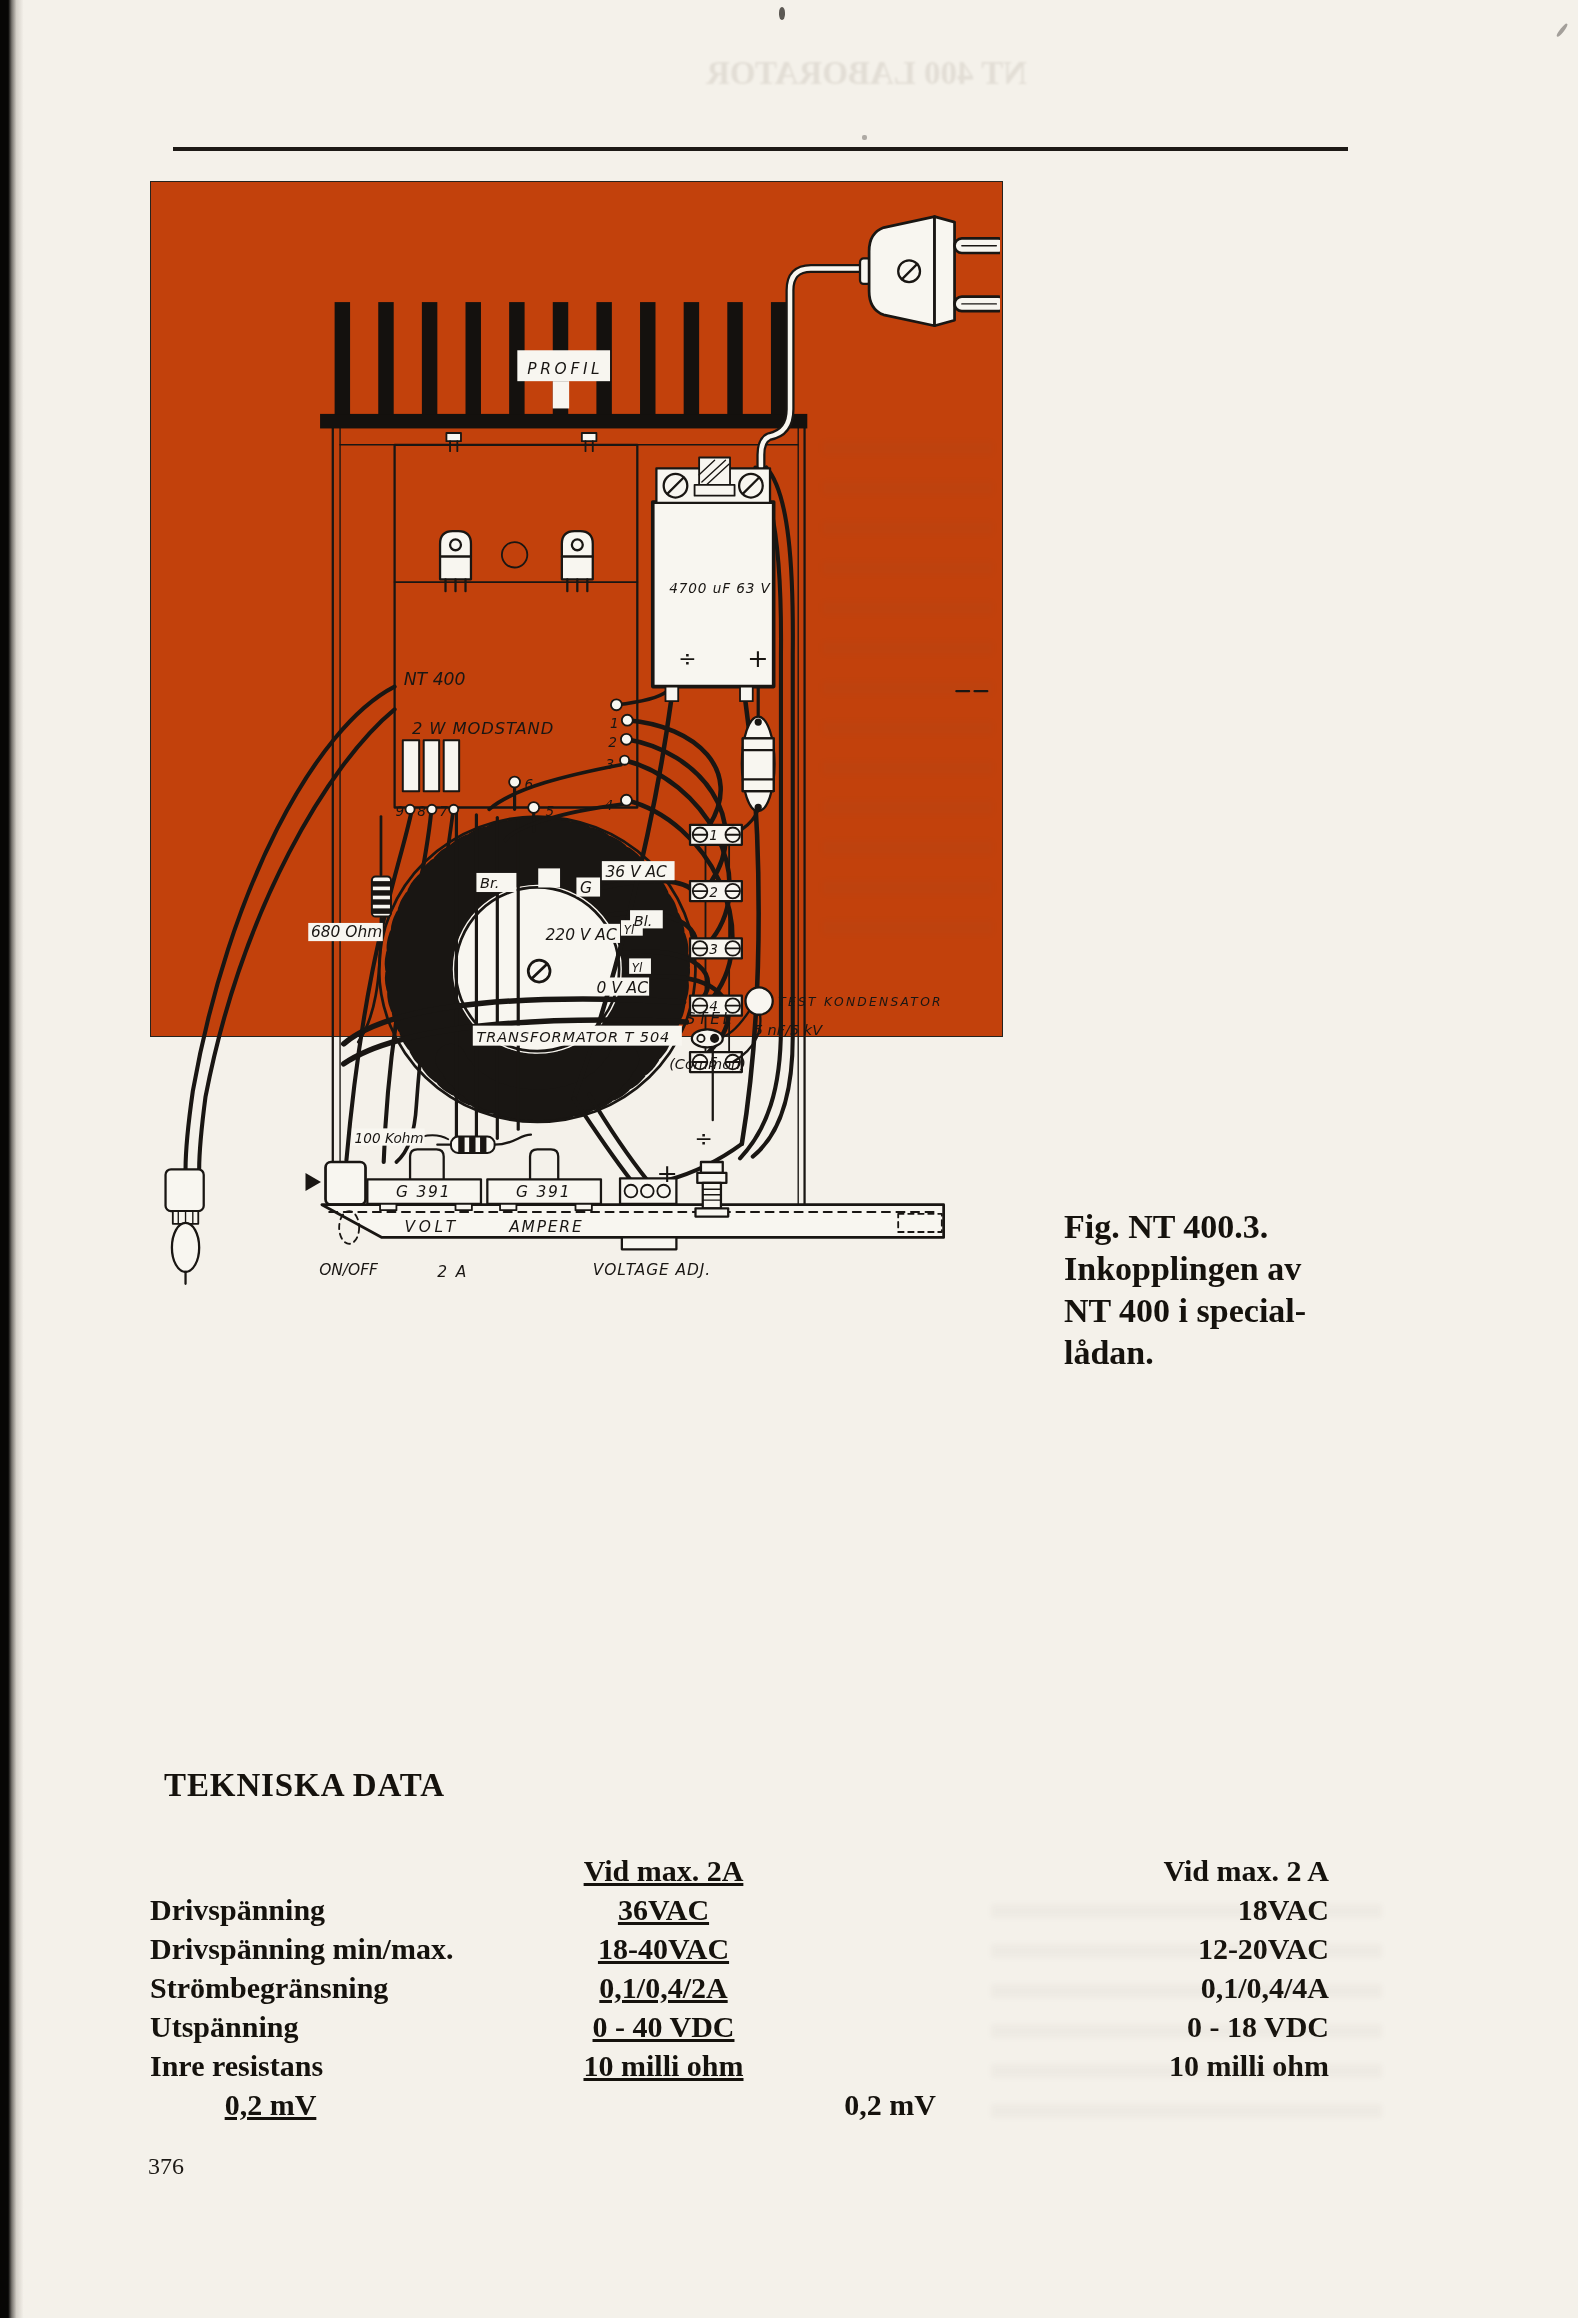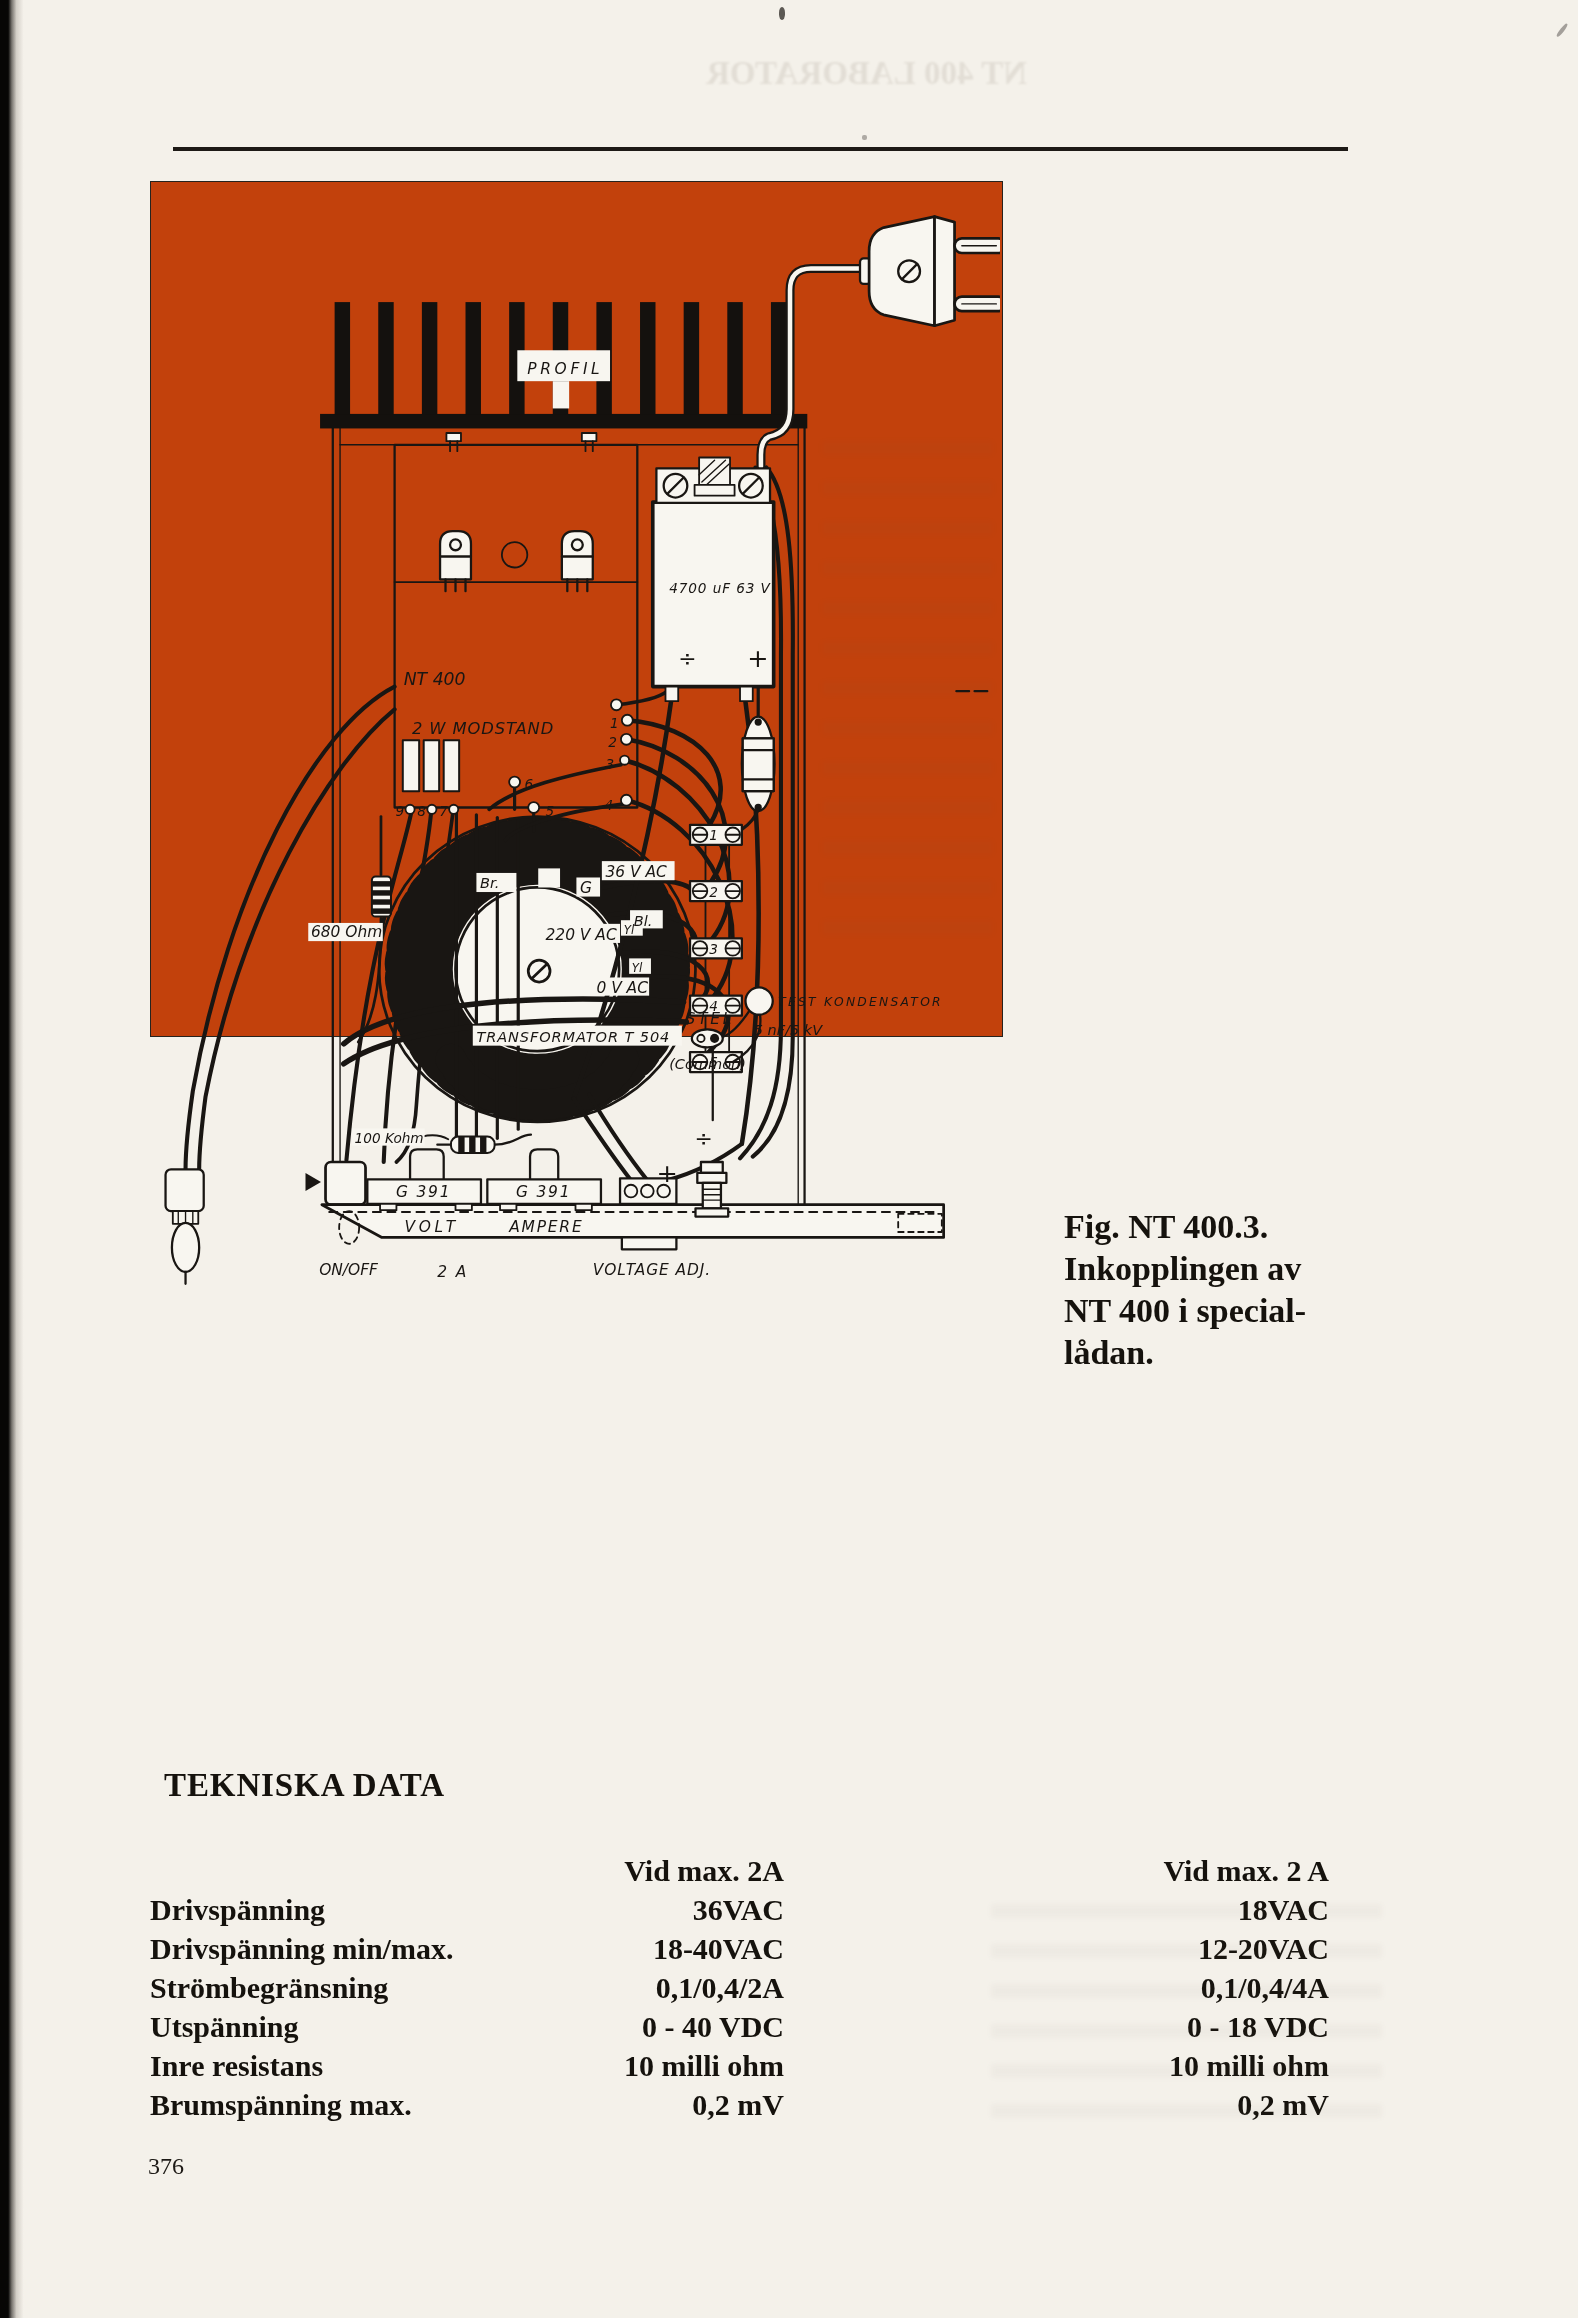--- a/index.html
+++ b/index.html
@@ -40,21 +40,21 @@
   .tek-heading{
     position:absolute; left:164px; top:1767px;
     font-size:33px; font-weight:700; letter-spacing:0.9px; color:#15120d;
   }
   .tdata{
     position:absolute; left:150px; top:1851px; width:1182px;
     font-size:30px; line-height:39px; font-weight:700; color:#15120d;
   }
   .trow{display:flex;}
   .tc-label{width:393px;}
-  .tc-1{width:241px; text-align:right;}
+  .tc-1{width:241px; text-align:center;text-decoration:underline;}
   .tc-2{width:545px; text-align:right;}
   .page-number{
     position:absolute; left:148px; top:2153px; font-size:24px; color:#1d1a16;
   }
   .dlbl{ font-family:"DejaVu Sans", sans-serif; font-style:italic; fill:#191613; }
 </style>
 </head>
 <body>
 
 <div class="page">
@@ -463,21 +463,20 @@
       <div class="tc-label">Utspänning</div>
       <div class="tc-1">0 - 40 VDC</div>
       <div class="tc-2">0 - 18 VDC</div>
     </div>
     <div class="trow">
       <div class="tc-label">Inre resistans</div>
       <div class="tc-1">10 milli ohm</div>
       <div class="tc-2">10 milli ohm</div>
     </div>
     <div class="trow">
-      <div class="tc-label">Brumspänning max.</div>
       <div class="tc-1">0,2 mV</div>
       <div class="tc-2">0,2 mV</div>
     </div>
   </div>
 
   <div class="smudge" style="left:991px;top:1882px;width:391px;height:236px;"></div>
 
   <div class="page-number">376</div>
 
 </div>

